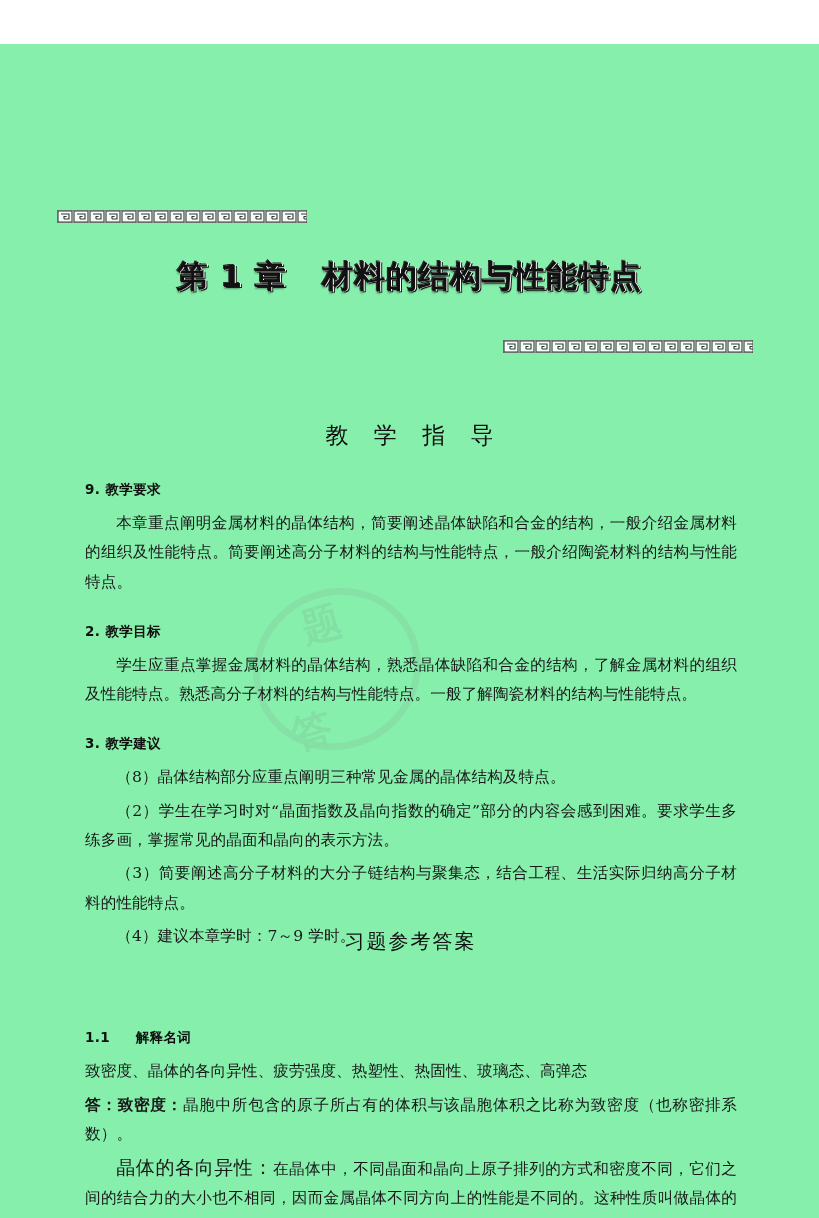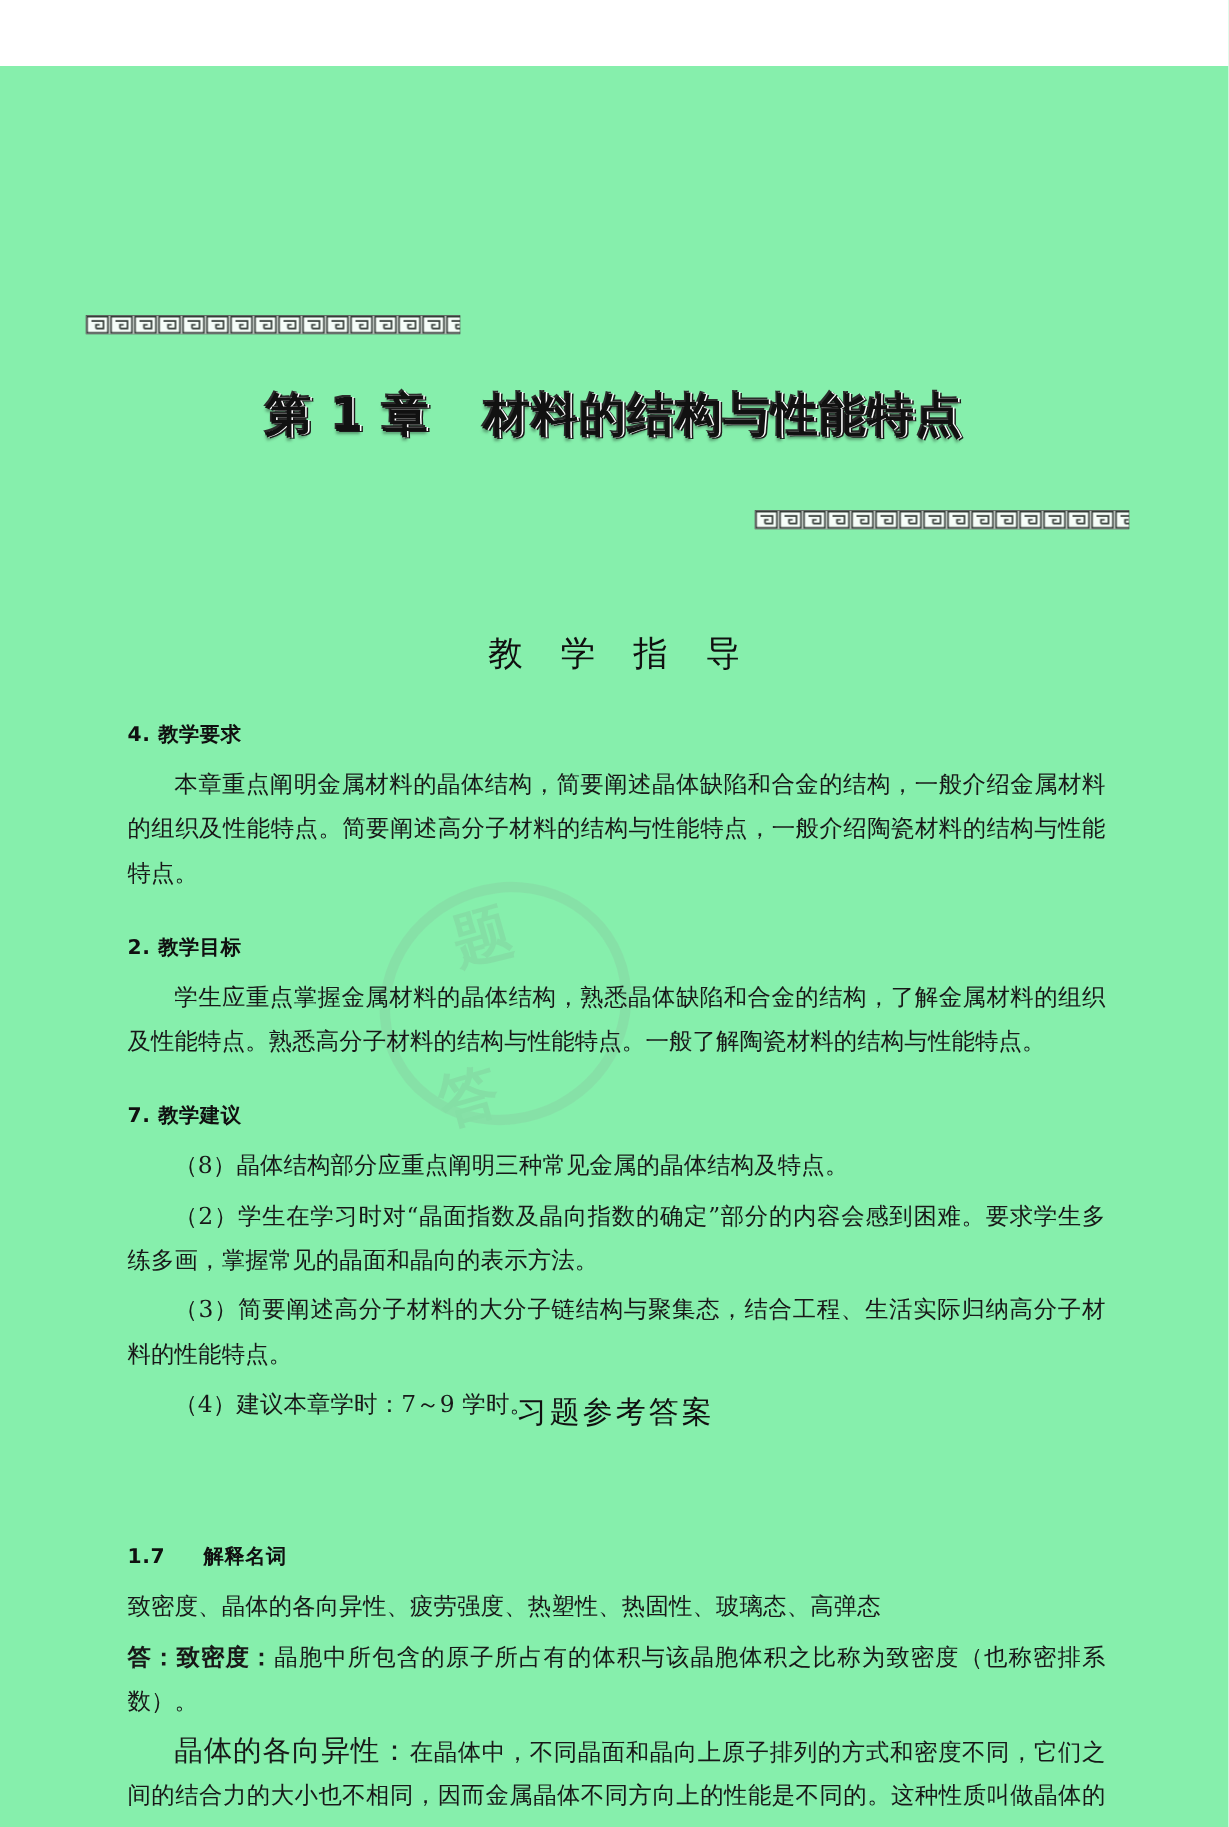--- a/index.html
+++ b/index.html
@@ -198,48 +198,48 @@
     <span class="wm-char c2">答</span>
   </div>
 
   <div class="display-heading" id="heading-teaching-guidance">教 学 指 导</div>
 
   <div class="display-heading" id="heading-exercise-answers">习题参考答案</div>
 
   <div class="content">
 
     <div>
-      <div class="sub-heading">4. 教学要求</div>
+      <div class="sub-heading">9. 教学要求</div>
       <p class="body-text indent">本章重点阐明金属材料的晶体结构，简要阐述晶体缺陷和合金的结构，一般介绍金属材料的组织及性能特点。简要阐述高分子材料的结构与性能特点，一般介绍陶瓷材料的结构与性能特点。</p>
     </div>
 
     <div class="gap-md"></div>
 
     <div>
       <div class="sub-heading">2. 教学目标</div>
       <p class="body-text indent">学生应重点掌握金属材料的晶体结构，熟悉晶体缺陷和合金的结构，了解金属材料的组织及性能特点。熟悉高分子材料的结构与性能特点。一般了解陶瓷材料的结构与性能特点。</p>
     </div>
 
     <div class="gap-md"></div>
 
     <div>
-      <div class="sub-heading">7. 教学建议</div>
+      <div class="sub-heading">3. 教学建议</div>
       <p class="body-text indent">（8）晶体结构部分应重点阐明三种常见金属的晶体结构及特点。</p>
       <p class="body-text indent">（2）学生在学习时对“晶面指数及晶向指数的确定”部分的内容会感到困难。要求学生多练多画，掌握常见的晶面和晶向的表示方法。</p>
       <p class="body-text indent">（3）简要阐述高分子材料的大分子链结构与聚集态，结合工程、生活实际归纳高分子材料的性能特点。</p>
       <p class="body-text indent">（4）建议本章学时：7～9 学时。</p>
     </div>
 
     <div class="gap-lg"></div>
     <div class="gap-lg"></div>
     <div class="gap-sm"></div>
 
     <div class="block-1-1">
       <div class="sub-heading">
-        <span>1.7</span>
+        <span>1.1</span>
         <span>&nbsp;&nbsp;&nbsp;</span>
         <span>解释名词</span>
       </div>
 
       <p class="body-text no-indent">致密度、晶体的各向异性、疲劳强度、热塑性、热固性、玻璃态、高弹态</p>
 
       <p class="body-text no-indent">
         <span class="lead-answer">答：致密度：</span><span>晶胞中所包含的原子所占有的体积与该晶胞体积之比称为致密度（也称密排系数）。</span>
       </p>
 

